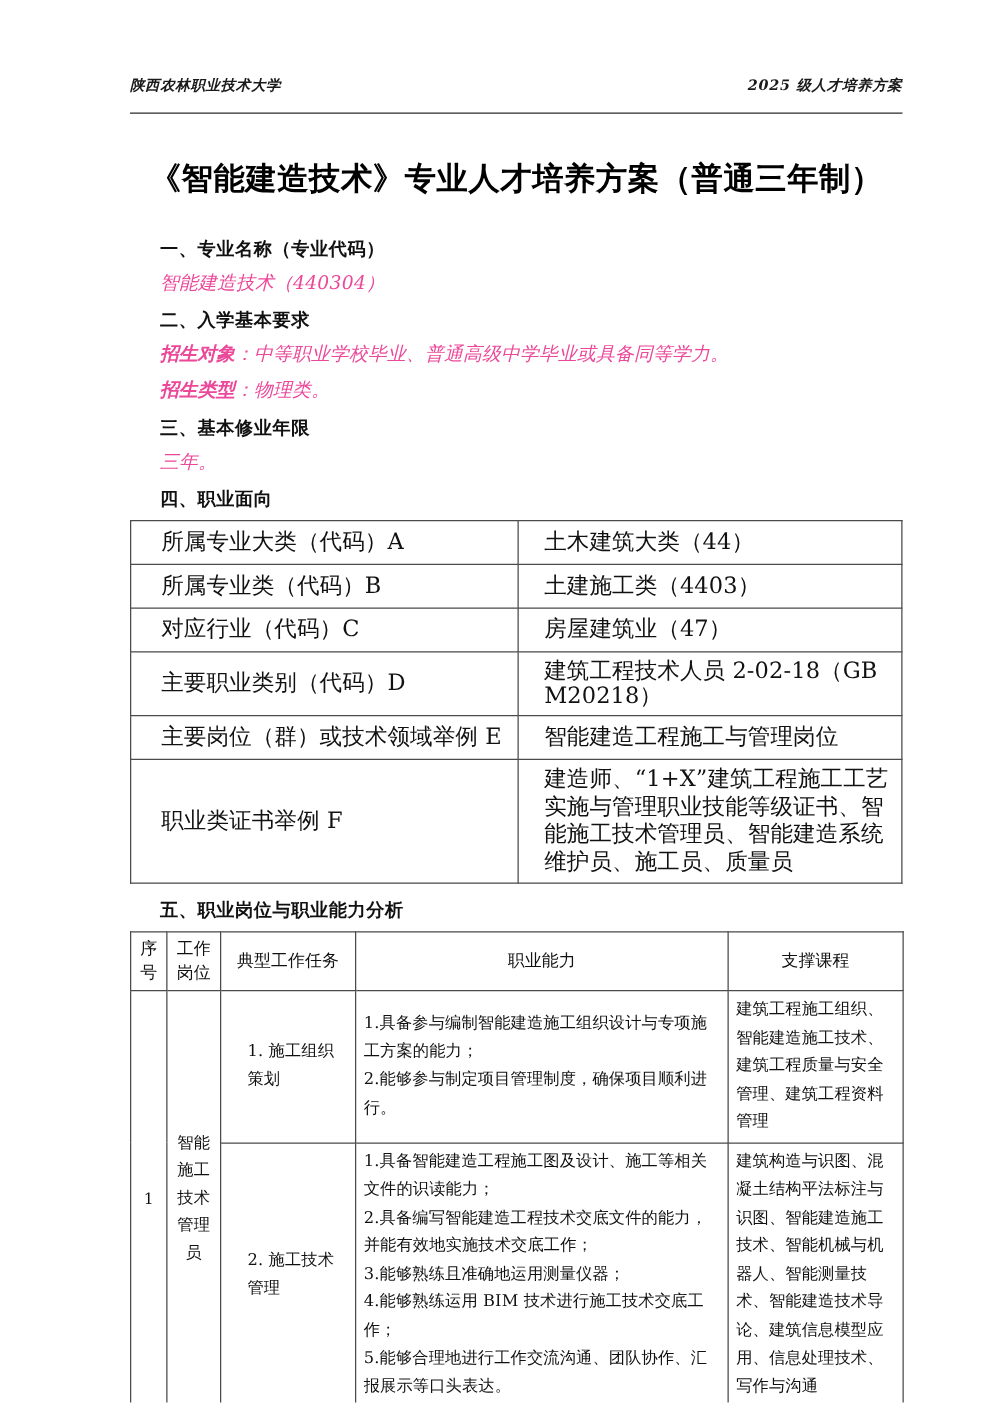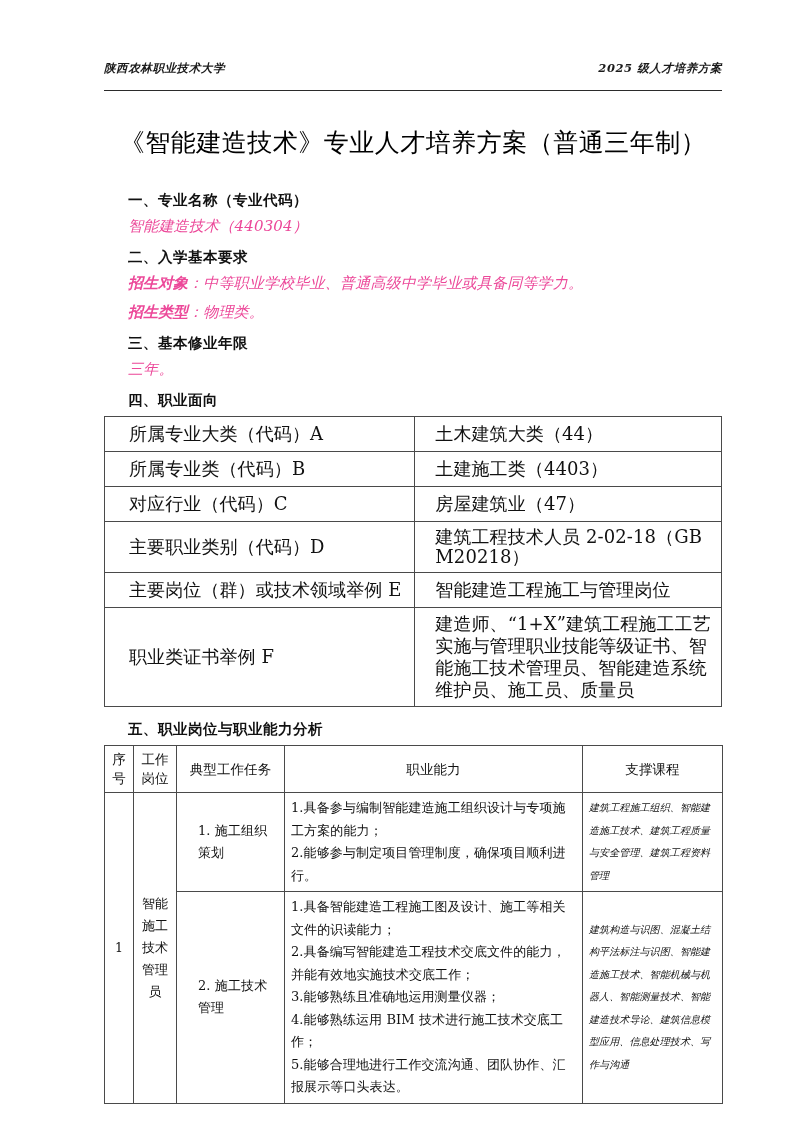--- a/index.html
+++ b/index.html
@@ -48,21 +48,21 @@
   }
 
   
   .doc-title {
     position: absolute;
     left: 88px;
     top: 126px;
     width: 618px;
     text-align: center;
     font-family: "DejaVu Serif", "Liberation Serif", serif;
-    font-weight: normal;
+    font-weight: bold;
     font-size: 25px;
     letter-spacing: 0.5px;
     color: #000;
     line-height: 34px;
     white-space: nowrap;
   }
 
   
   .content {
     position: absolute;
@@ -155,23 +155,22 @@
     line-height: 22px;
     padding-left: 21px;
   }
   #table-ability td.c-ability {
     vertical-align: middle;
     font-size: 13px;
     line-height: 22.5px;
   }
   #table-ability td.c-course {
     vertical-align: middle;
-    font-size: 10px;
+    font-size: 13px;
     line-height: 22.5px;
-    font-style: italic;
   }
   .col-num    { width: 29px; }
   .col-post   { width: 43px; }
   .col-task   { width: 108px; }
   .col-ability{ width: 298px; }
   .col-course { width: 140px; }
 </style>
 </head>
 <body>
 

